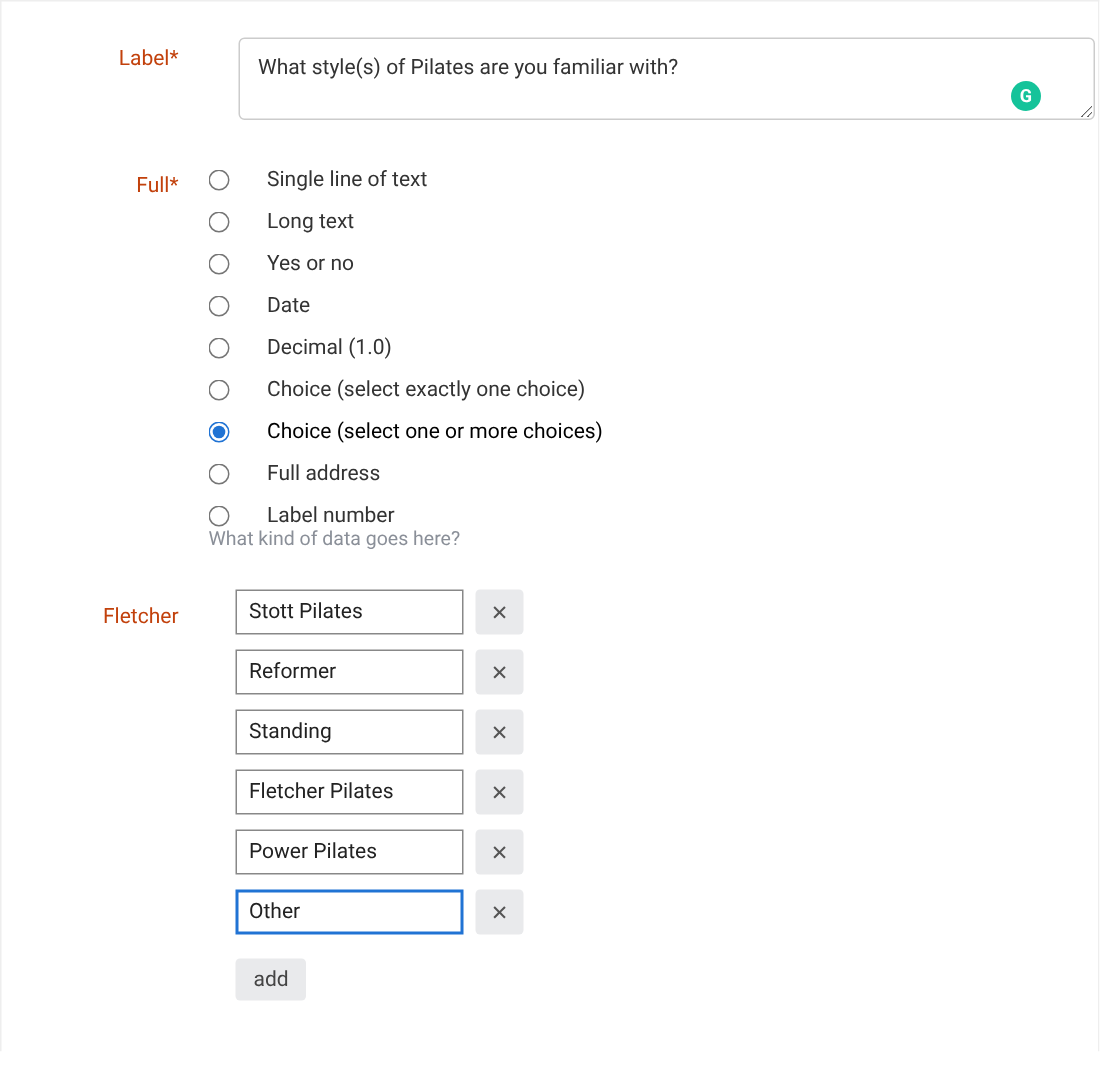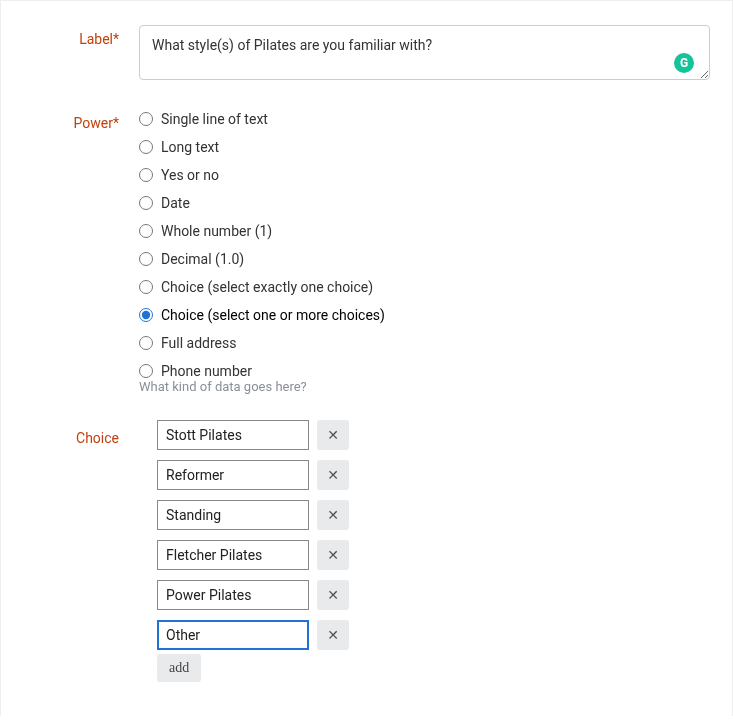--- a/index.html
+++ b/index.html
@@ -41,20 +41,21 @@
     width: 100%;
     height: 55px;
     padding: 10px 12px;
     border: 1px solid #ccc;
     border-radius: 4px;
     font-family: inherit;
     font-size: 14px;
     color: #333;
     resize: both;
     line-height: 1.4;
+    margin-left: 20px;
   }
   .grammarly-badge {
     position: absolute;
     right: 16px;
     bottom: 10px;
     width: 20px;
     height: 20px;
     border-radius: 50%;
     background: #15c39a;
     color: #fff;
@@ -77,21 +78,21 @@
     gap: 8px;
     cursor: pointer;
   }
   .radio-item input[type=radio] {
     width: 14px;
     height: 14px;
     accent-color: #2073d4;
     cursor: pointer;
     margin: 0;
   }
-  .radio-label { color: #333; font-size: 14px; }
+  .radio-label { color: #333; font-size: 14px; margin-left: 17px; }
   .radio-label.selected { color: #000000; }
   .hint {
     font-size: 13px;
     color: #8a8f98;
   }
   .choices-list {
     display: flex;
     flex-direction: column;
     gap: 10px;
     padding-left: 18px;
@@ -122,22 +123,21 @@
     border-radius: 3px;
     color: #555;
     cursor: pointer;
     font-size: 14px;
     display: flex;
     align-items: center;
     justify-content: center;
   }
   .add-area {
     padding-left: 18px;
-    margin-top: 4px;
-    font-family: Liberation Serif, serif;
+    margin-top: 16px;
   }
   .add-btn {
     padding: 6px 12px;
     border: none;
     background: #e9eaec;
     border-radius: 3px;
     color: #444;
     font-size: 14px;
     cursor: pointer;
     font-family: inherit;
@@ -150,70 +150,66 @@
 
   <div class="row">
     <div class="field-label">Label*</div>
     <div class="field-body textarea-wrap">
       <textarea id="label-textarea" style="">What style(s) of Pilates are you familiar with?</textarea>
       <div class="grammarly-badge">G</div>
     </div>
   </div>
 
   <div class="row">
-    <div class="field-label">Power*</div>
+    <div class="field-label">Full*</div>
     <div class="field-body">
       <div class="radio-list" id="radio-list">
           <label class="radio-item">
             <input type="radio" name="type" style="">
             <span class="radio-label">Single line of text</span>
           </label>
           <label class="radio-item">
             <input type="radio" name="type" style="">
             <span class="radio-label">Long text</span>
           </label>
           <label class="radio-item">
             <input type="radio" name="type" style="">
             <span class="radio-label">Yes or no</span>
           </label>
           <label class="radio-item">
             <input type="radio" name="type" style="">
             <span class="radio-label">Date</span>
           </label>
           <label class="radio-item">
             <input type="radio" name="type" style="">
-            <span class="radio-label">Whole number (1)</span>
-          </label>
-          <label class="radio-item">
-            <input type="radio" name="type" style="">
             <span class="radio-label">Decimal (1.0)</span>
           </label>
           <label class="radio-item">
             <input type="radio" name="type" style="">
             <span class="radio-label">Choice (select exactly one choice)</span>
           </label>
           <label class="radio-item">
             <input type="radio" name="type" checked="" style="">
             <span class="radio-label selected">Choice (select one or more choices)</span>
           </label>
           <label class="radio-item">
             <input type="radio" name="type" style="">
             <span class="radio-label">Full address</span>
           </label>
           <label class="radio-item">
             <input type="radio" name="type" style="">
-            <span class="radio-label">Phone number</span>
+            <span class="radio-label">Label number</span>
           </label>
         </div>
       <div class="hint">What kind of data goes here?</div>
     </div>
   </div>
 
   <div class="row row-tight">
-    <div class="field-label" style="padding-top:10px">Choice</div>
+    <div class="field-label" style="padding-top:10px">Fletcher</div>
     <div class="field-body">
       <div class="choices-list" id="choices-list">
           <div class="choice-row">
             <input type="text" class="choice-input" value="Stott Pilates" style="">
             <button class="remove-btn">
               <span>✕</span>
             </button>
           </div>
           <div class="choice-row">
             <input type="text" class="choice-input" value="Reformer" style="">

